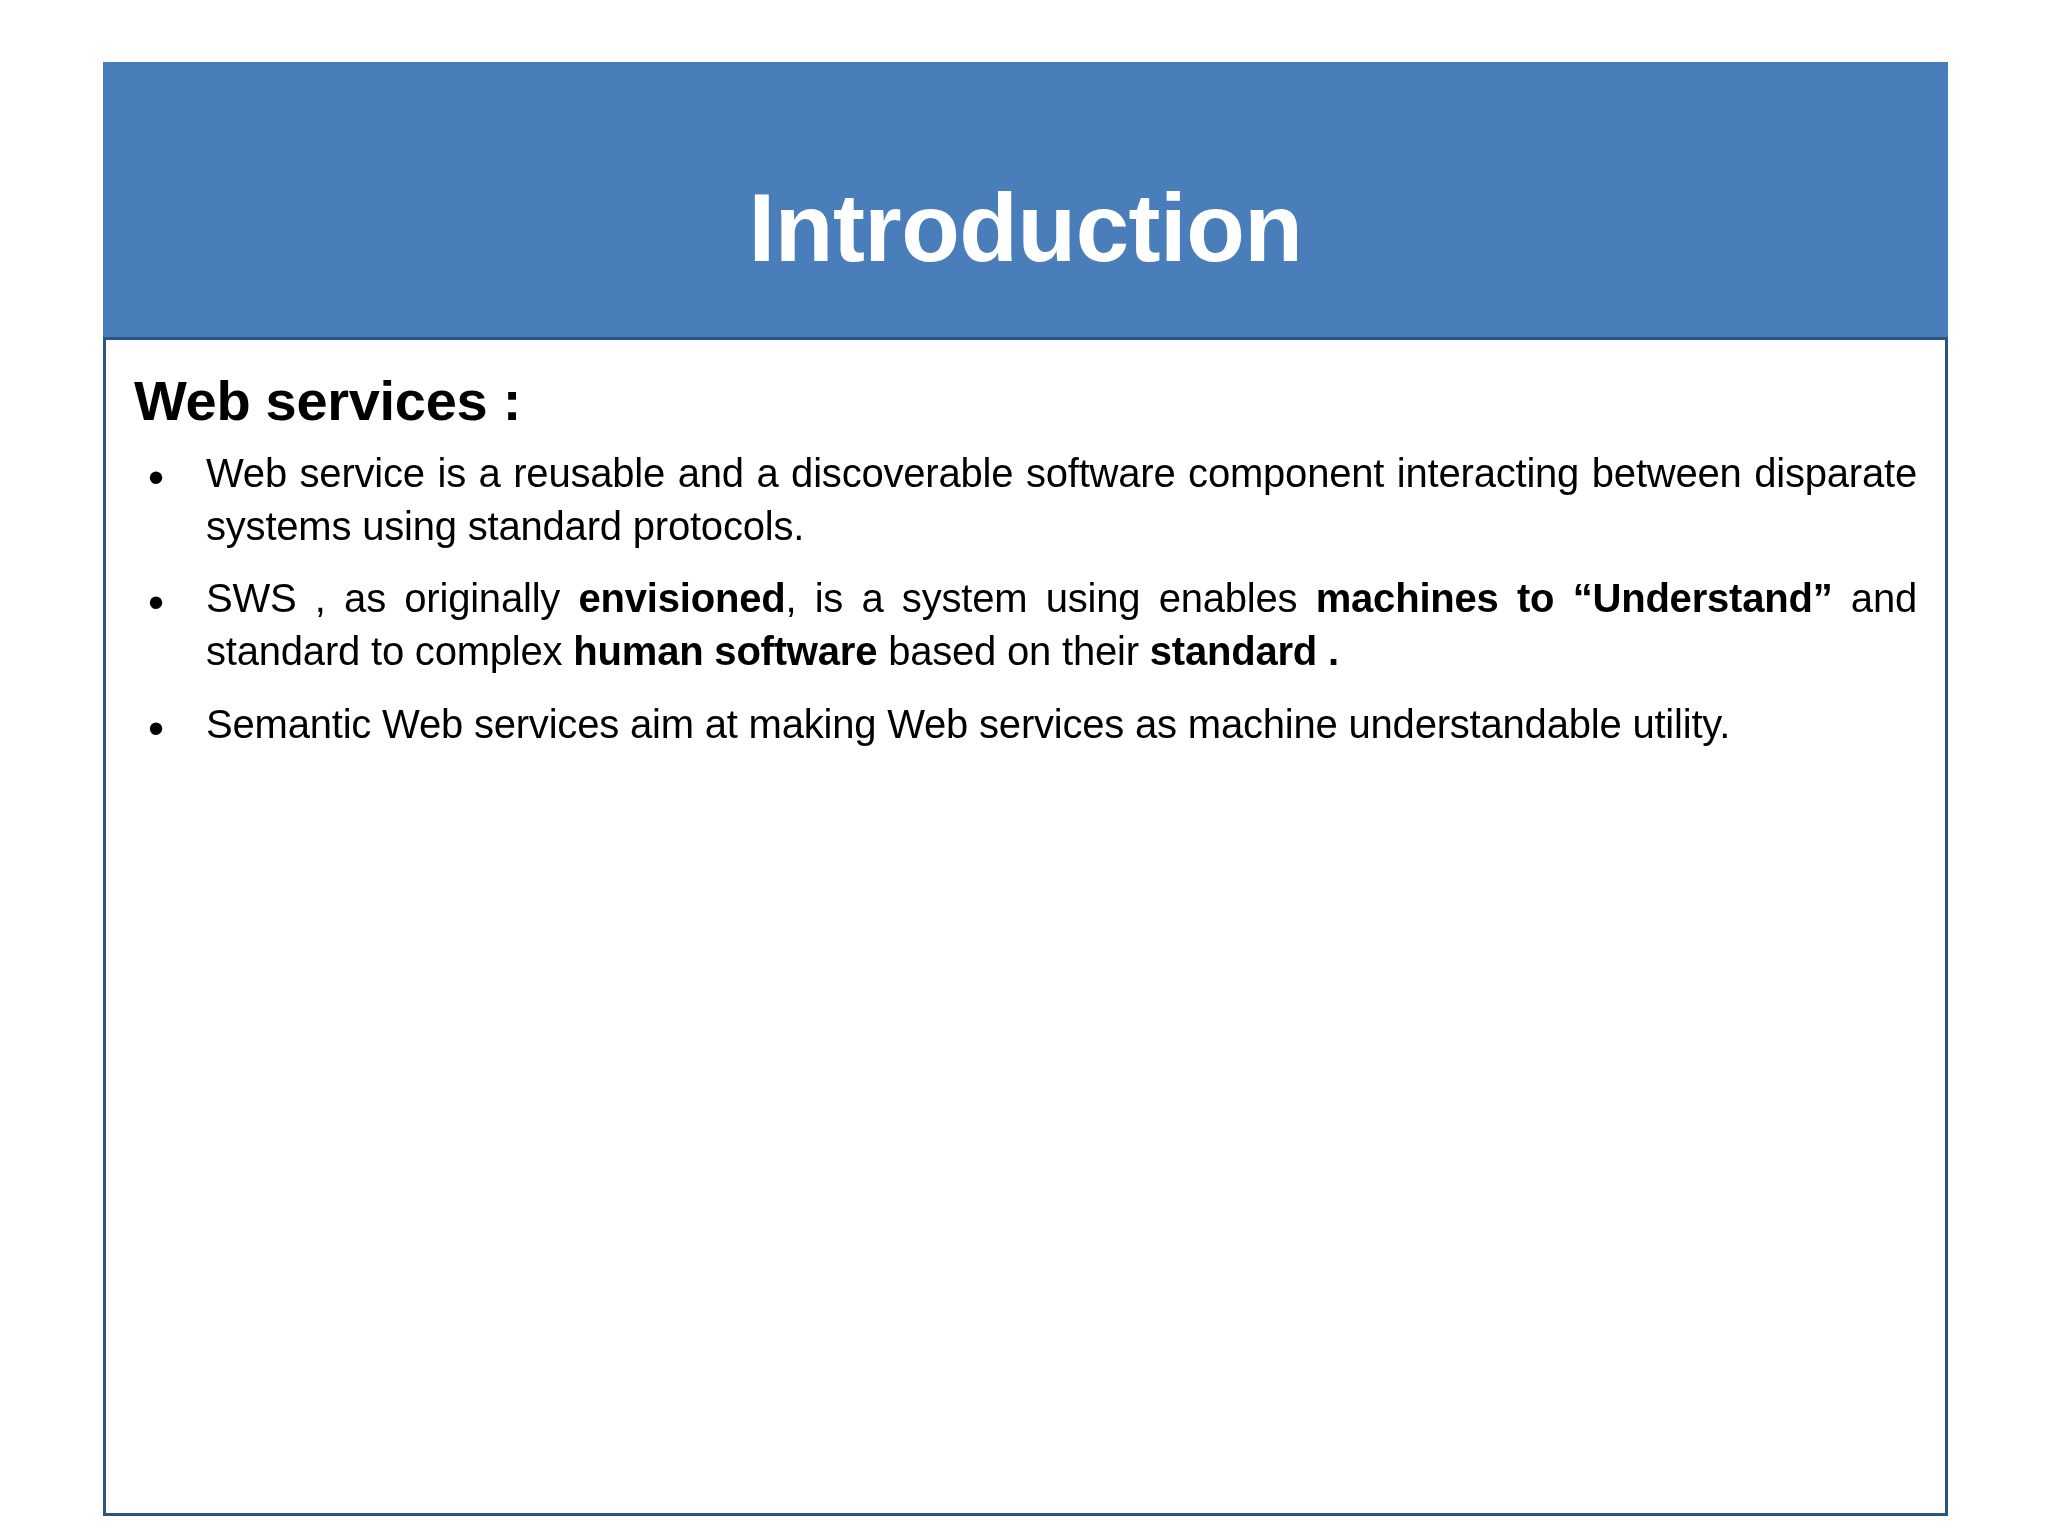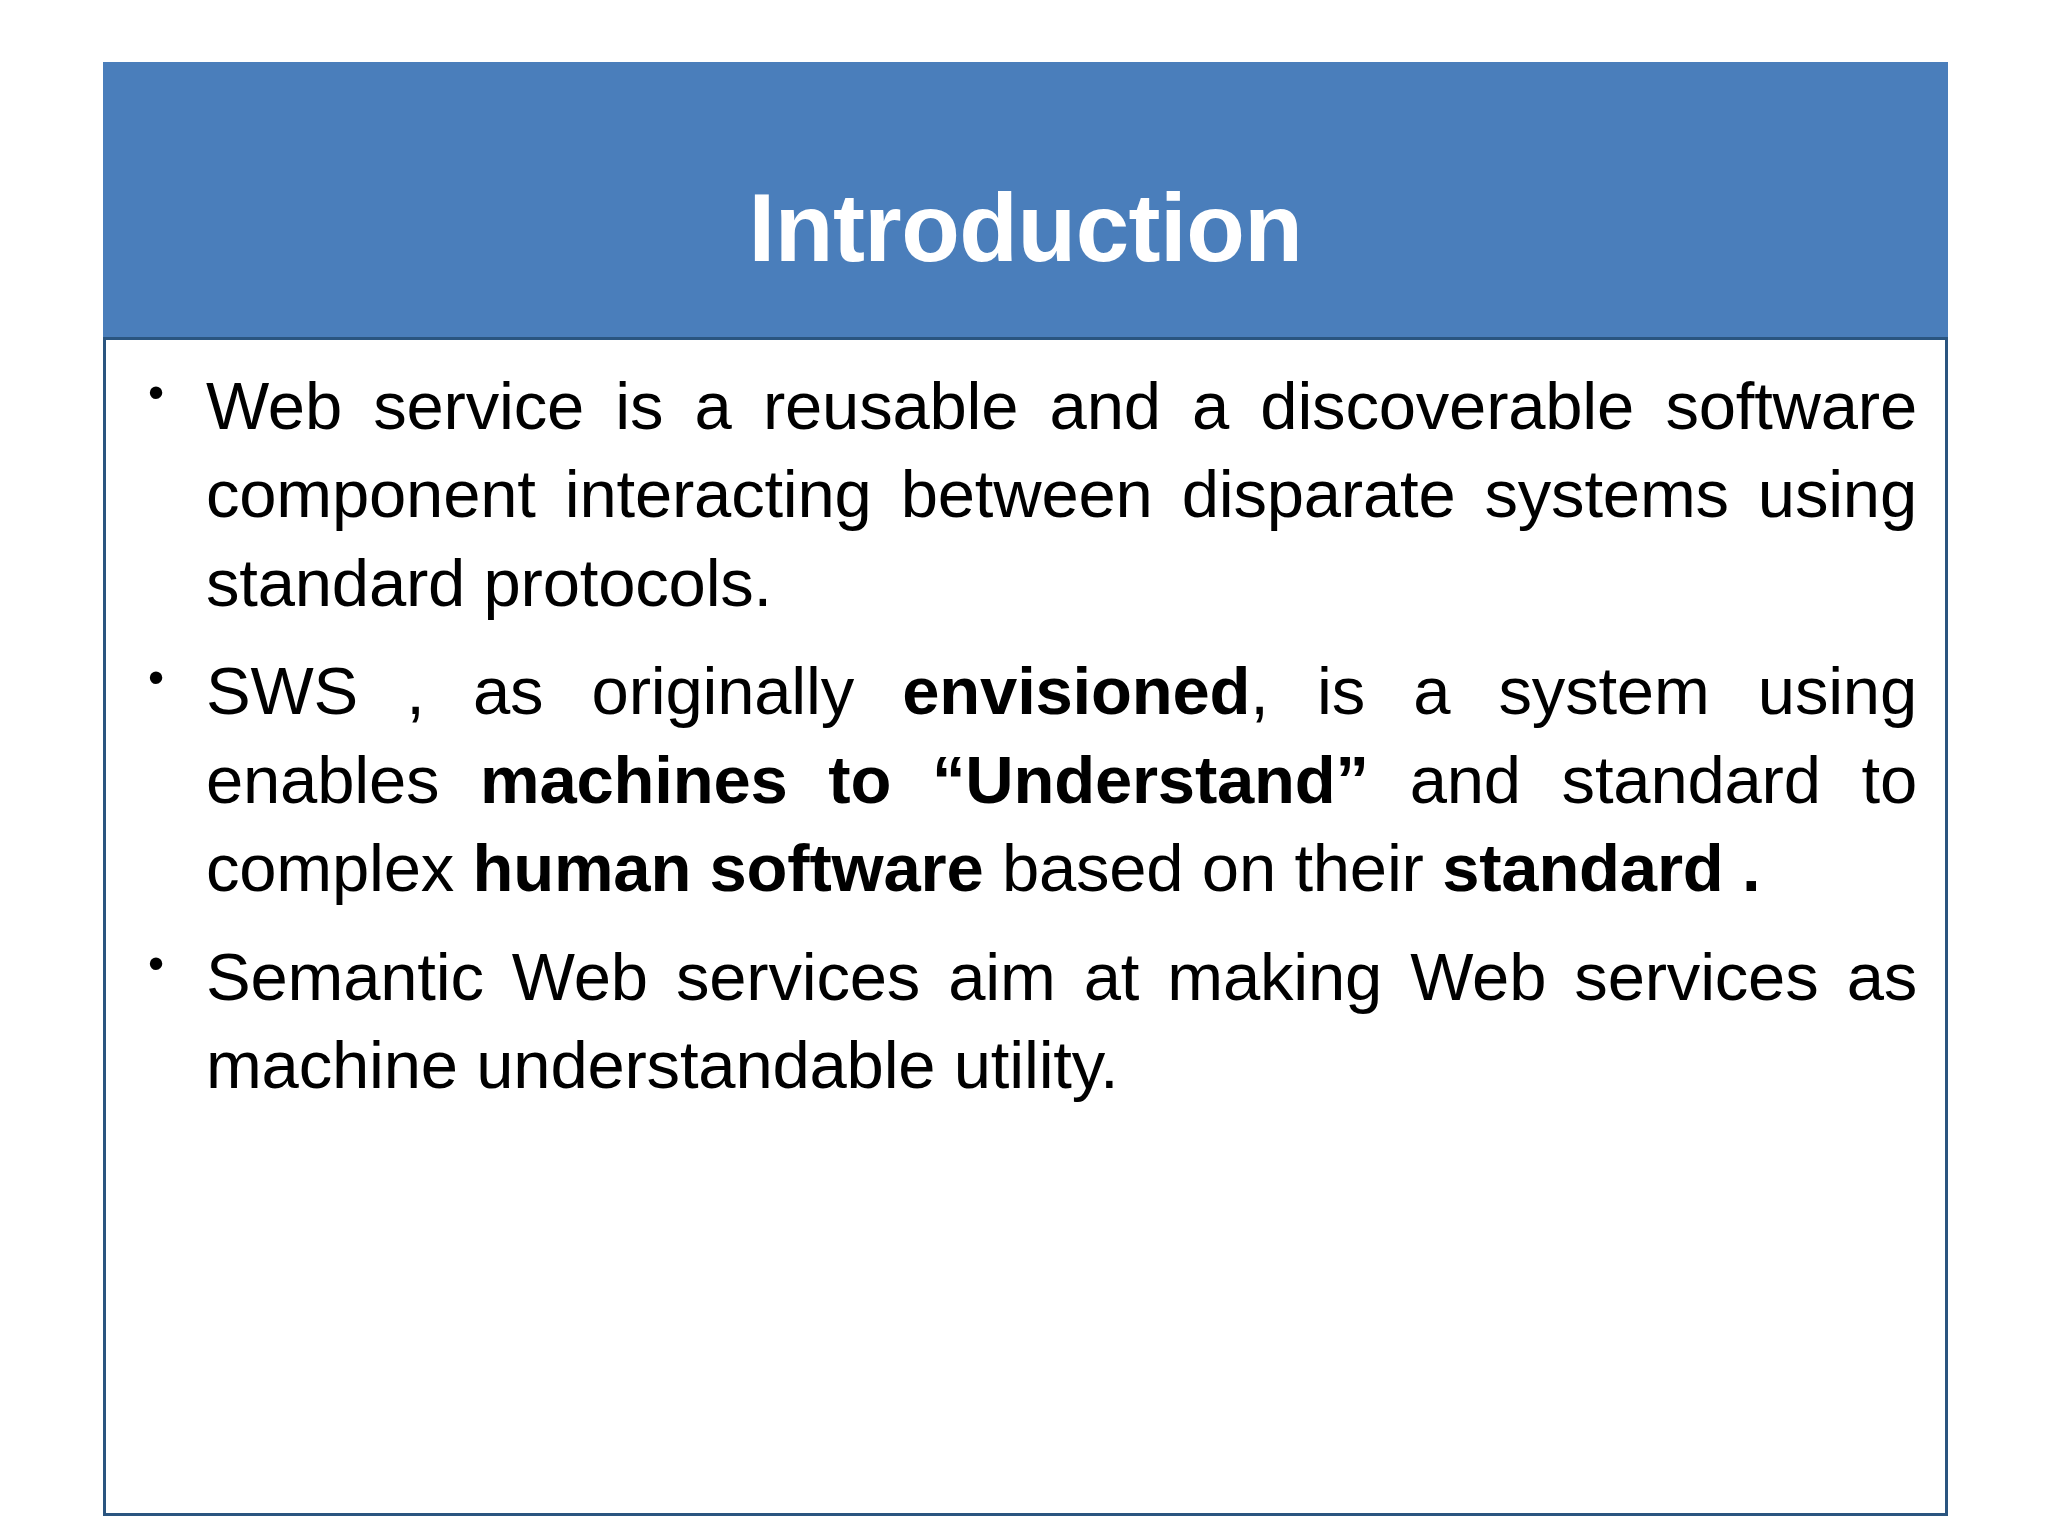--- a/index.html
+++ b/index.html
@@ -85,21 +85,21 @@
     width: 72px;
     font-size: 46px;
     line-height: 1.32;
     text-align: left;
     padding-left: 14px;
     box-sizing: border-box;
     color: #000000;
   }
   .bullet-text {
     flex: 1 1 auto;
-    font-size: 67px;
+    font-size: 40px;
     line-height: 1.32;
     text-align: justify;
     text-justify: inter-word;
     letter-spacing: -0.2px;
     hyphens: none;
   }
   .bullet-text.last-justify {
     text-align-last: left;
   }
   .bullet-text b {
@@ -116,20 +116,21 @@
 <div class="slide">
 
   <div class="title-banner">
     <div class="title-text">Introduction</div>
   </div>
 
   <div class="content-box">
     <div class="body-content">
 
       <div class="group group-1">
+        <div class="section-heading">Web services :</div>
 
         <div class="bullet-row">
           <span class="bullet-marker">•</span>
           <span class="bullet-text last-justify"><span>Web service is a reusable and a discoverable software component interacting between disparate systems using standard protocols.</span></span>
         </div>
       </div>
 
       <div class="group group-2">
 
         <div class="bullet-row">

